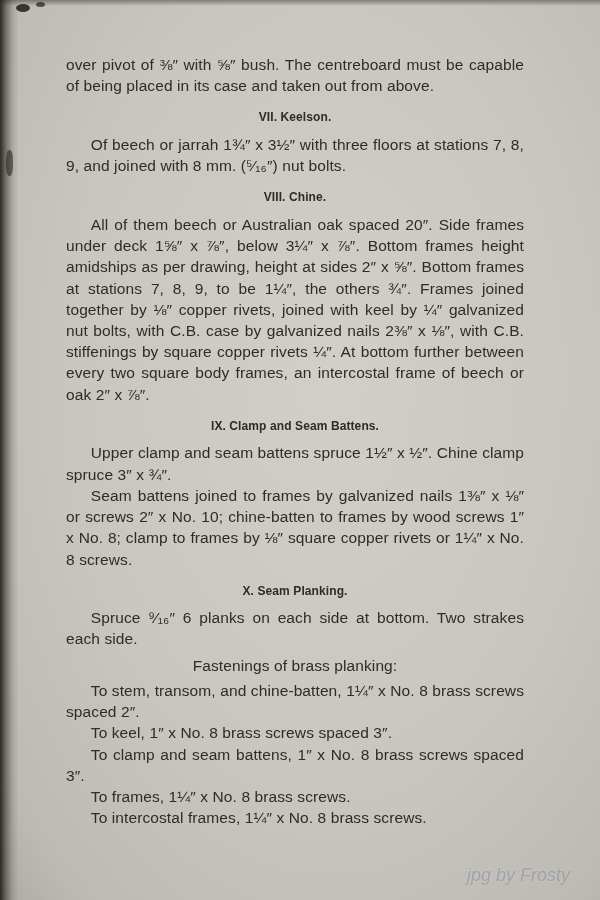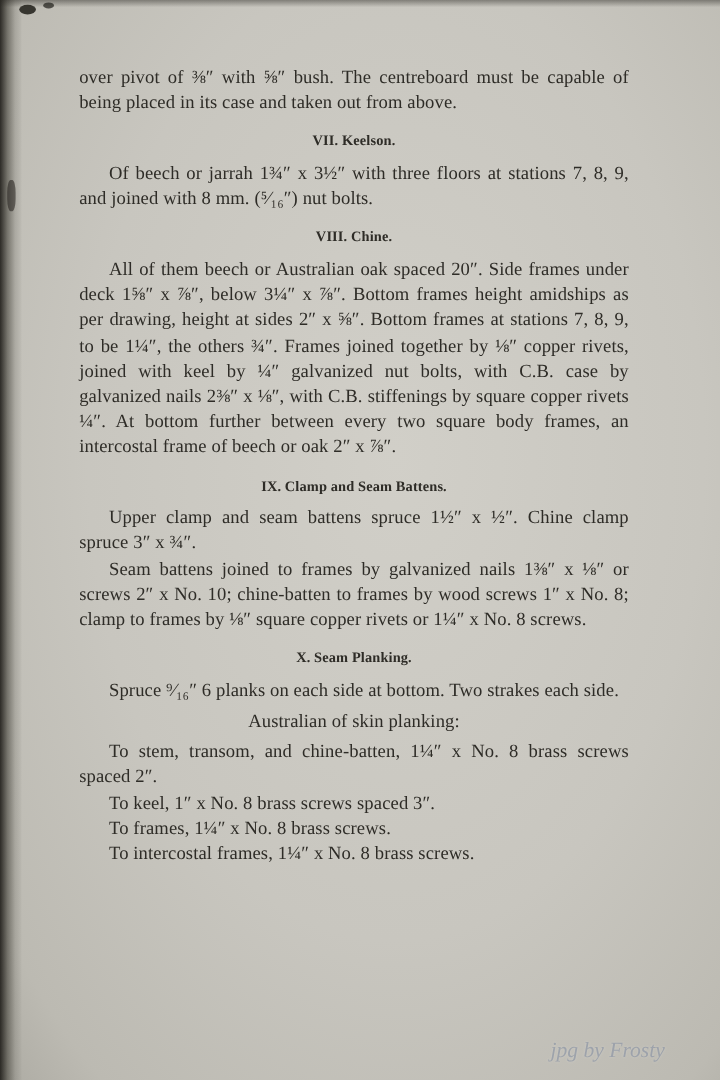--- a/index.html
+++ b/index.html
@@ -7,21 +7,21 @@
     padding: 0;
     background: #6f6e6a;
   }
   .page {
     position: relative;
     width: 600px;
     height: 900px;
     overflow: hidden;
     background:
       radial-gradient(ellipse at 55% 42%, #d1cfc8 0%, #c8c6bf 55%, #bcbab2 88%, #adaba3 100%);
-    font-family: Liberation Serif, serif;
+    font-family: Liberation Sans, sans-serif;
     color: #2e2c27;
   }
   .left-edge {
     position: absolute;
     left: 0; top: 0; bottom: 0;
     width: 18px;
     background: linear-gradient(to right,
       rgba(32,30,26,0.92) 0%,
       rgba(58,56,48,0.55) 35%,
       rgba(90,88,80,0.22) 70%,
@@ -66,21 +66,21 @@
     text-indent: 0;
     margin: 13px 0 8px 0;
   }
   .subheading {
     margin: 5px 0 4px 0;
     text-align: center;
     text-indent: 0;
   }
   .watermark {
     position: absolute;
-    right: 46px;
+    right: 30px;
     bottom: 14px;
     font-style: italic;
     font-size: 18px;
     color: #9aa0aa;
     opacity: 0.9;
     text-shadow: 0 0 2px rgba(255,255,255,0.25);
   }
 </style>
 </head>
 <body>
@@ -101,23 +101,24 @@
 
     <h2 class="heading">VIII. Chine.</h2>
     <p class="para">All of them beech or Australian oak spaced 20″.  Side frames under deck 1⅝″ x ⅞″, below 3¼″ x ⅞″.  Bottom frames height amidships as per drawing, height at sides 2″ x ⅝″.  Bottom frames at stations 7, 8, 9, to be 1¼″, the others ¾″.  Frames joined together by ⅛″ copper rivets, joined with keel by ¼″ galvanized nut bolts, with C.B. case by galvanized nails 2⅜″ x ⅛″, with C.B. stiffenings by square copper rivets ¼″.  At bottom further between every two square body frames, an intercostal frame of beech or oak 2″ x ⅞″.</p>
 
     <h2 class="heading">IX. Clamp and Seam Battens.</h2>
     <p class="para">Upper clamp and seam battens spruce 1½″ x ½″.  Chine clamp spruce 3″ x ¾″.</p>
     <p class="para">Seam battens joined to frames by galvanized nails 1⅜″ x ⅛″ or screws 2″ x No. 10; chine-batten to frames by wood screws 1″ x No. 8; clamp to frames by ⅛″ square copper rivets or 1¼″ x No. 8 screws.</p>
 
     <h2 class="heading">X. Seam Planking.</h2>
     <p class="para">Spruce ⁹⁄₁₆″ 6 planks on each side at bottom.  Two strakes each side.</p>
-    <p class="subheading">Australian of skin planking:</p>
+    <p class="subheading">Fastenings of brass planking:</p>
 
     <p class="para">To stem, transom, and chine-batten, 1¼″ x No. 8 brass screws spaced 2″.</p>
     <p class="para">To keel, 1″ x No. 8 brass screws spaced 3″.</p>
+    <p class="para">To clamp and seam battens, 1″ x No. 8 brass screws spaced 3″.</p>
     <p class="para">To frames, 1¼″ x No. 8 brass screws.</p>
     <p class="para">To intercostal frames, 1¼″ x No. 8 brass screws.</p>
 
   </div>
 
   <div class="watermark">jpg by Frosty</div>
 </div>
 
 </body></html>

